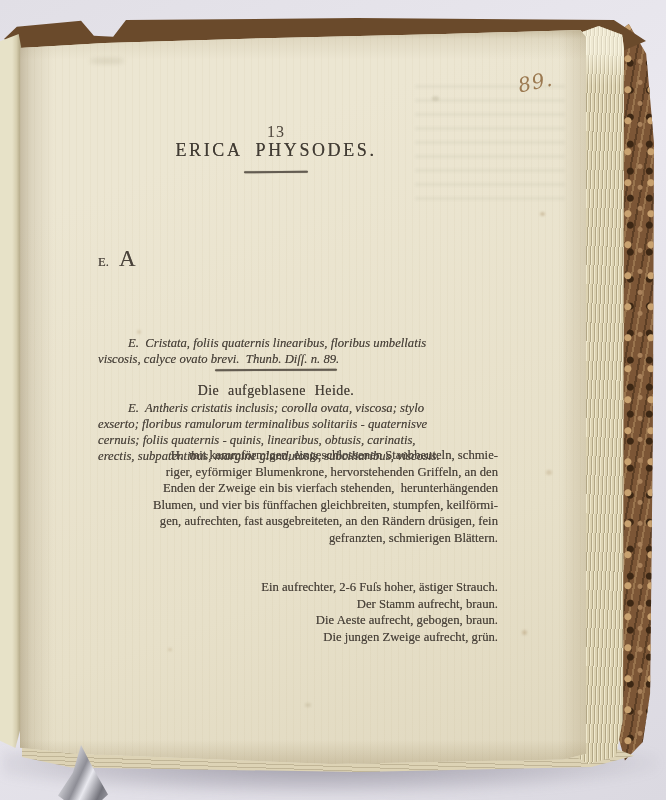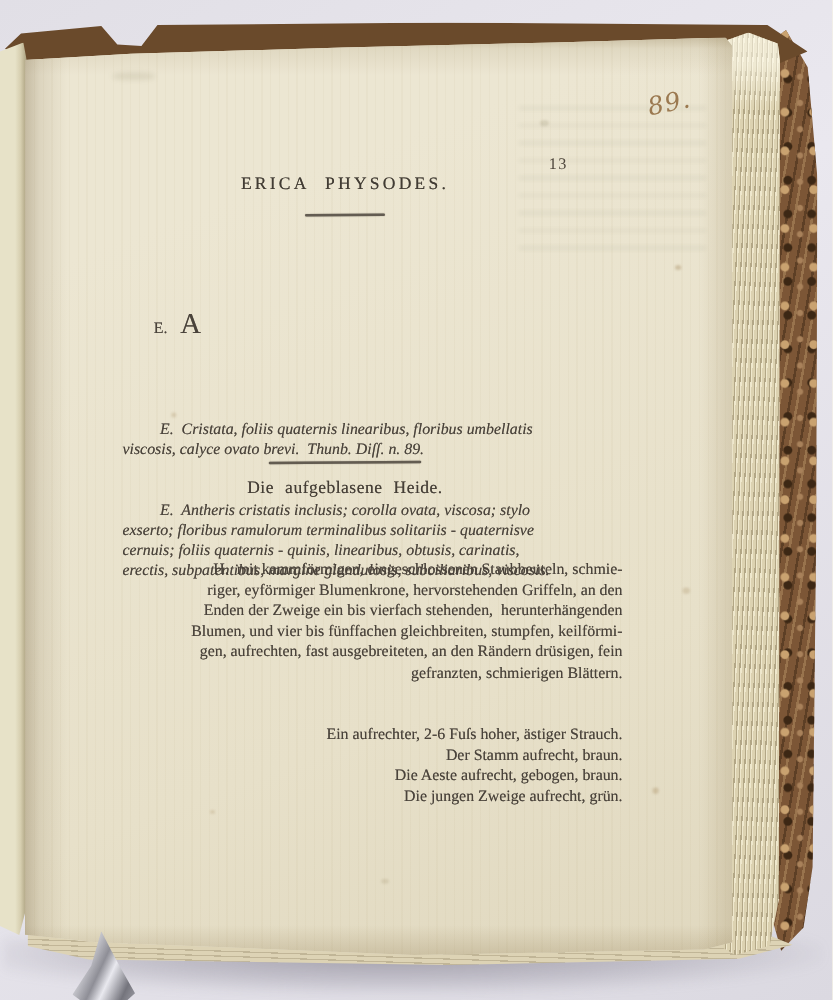--- a/index.html
+++ b/index.html
@@ -99,41 +99,41 @@
   .f5{left:148px;top:618px;width:4px;height:3px;background:rgba(146,112,62,.20);}
   .f6{left:285px;top:673px;width:6px;height:4px;background:rgba(130,110,70,.16);}
   .f7{left:412px;top:66px;width:7px;height:5px;background:rgba(130,120,90,.18);}
   .f8{left:70px;top:28px;width:34px;height:6px;background:rgba(120,110,80,.14);filter:blur(2px);border-radius:40%;}
 
   .folio{
     left:498px;top:40px;font-style:italic;font-size:20px;color:#9b7950;
     transform:rotate(-12deg);letter-spacing:1px;font-family:"DejaVu Serif",serif;
   }
 
-  .pagenum{left:78px;top:93px;width:356px;text-align:right;font-size:13px;letter-spacing:1px;color:#4e463c;}
+  .pagenum{left:78px;top:93px;width:356px;text-align:center;font-size:16px;letter-spacing:1px;color:#4e463c;}
   .title{
     left:78px;top:110px;width:356px;text-align:center;
-    font-size:14px;letter-spacing:2.6px;word-spacing:7px;color:#423c34;
+    font-size:18px;letter-spacing:2.6px;word-spacing:7px;color:#423c34;
     text-shadow:0 0 .5px rgba(66,60,52,.75);
   }
   .rule{height:2px;background:#4c453c;border-radius:1px;opacity:.85;box-shadow:0 0 1px rgba(74,67,59,.6);}
   .rule1{left:224px;top:141px;width:64px;transform:rotate(-.4deg);}
   .rule2{left:195px;top:339px;width:122px;transform:rotate(-.3deg);}
 
   .textcol{white-space:pre;left:78px;width:400px;font-size:12.7px;
     text-shadow:0 0 .5px rgba(74,67,59,.65);}
   .latin{top:159px;line-height:16.2px;}
   .german{top:384px;line-height:16.5px;text-align:right;}
   .para{position:static;display:block;}
   .indent{text-indent:30px;font-style:italic;}
   .gindent{text-indent:36px;}
   .items{padding-left:38px;}
   .pfx{position:static;margin-right:7px;}
   .dropcap{position:static;font-size:23px;line-height:0;letter-spacing:.5px;}
-  .l1{position:static;display:block;margin-left:25px;}
+  .l1{position:static;display:block;}
   .lines{position:static;display:block;}
 
   .gheading{
     left:78px;top:353px;width:356px;text-align:center;
     font-size:14px;word-spacing:5px;letter-spacing:.4px;color:#45
     3e36;
   }
   .gheading{color:#453e36;text-shadow:0 0 .5px rgba(69,62,54,.7);}
 
   

